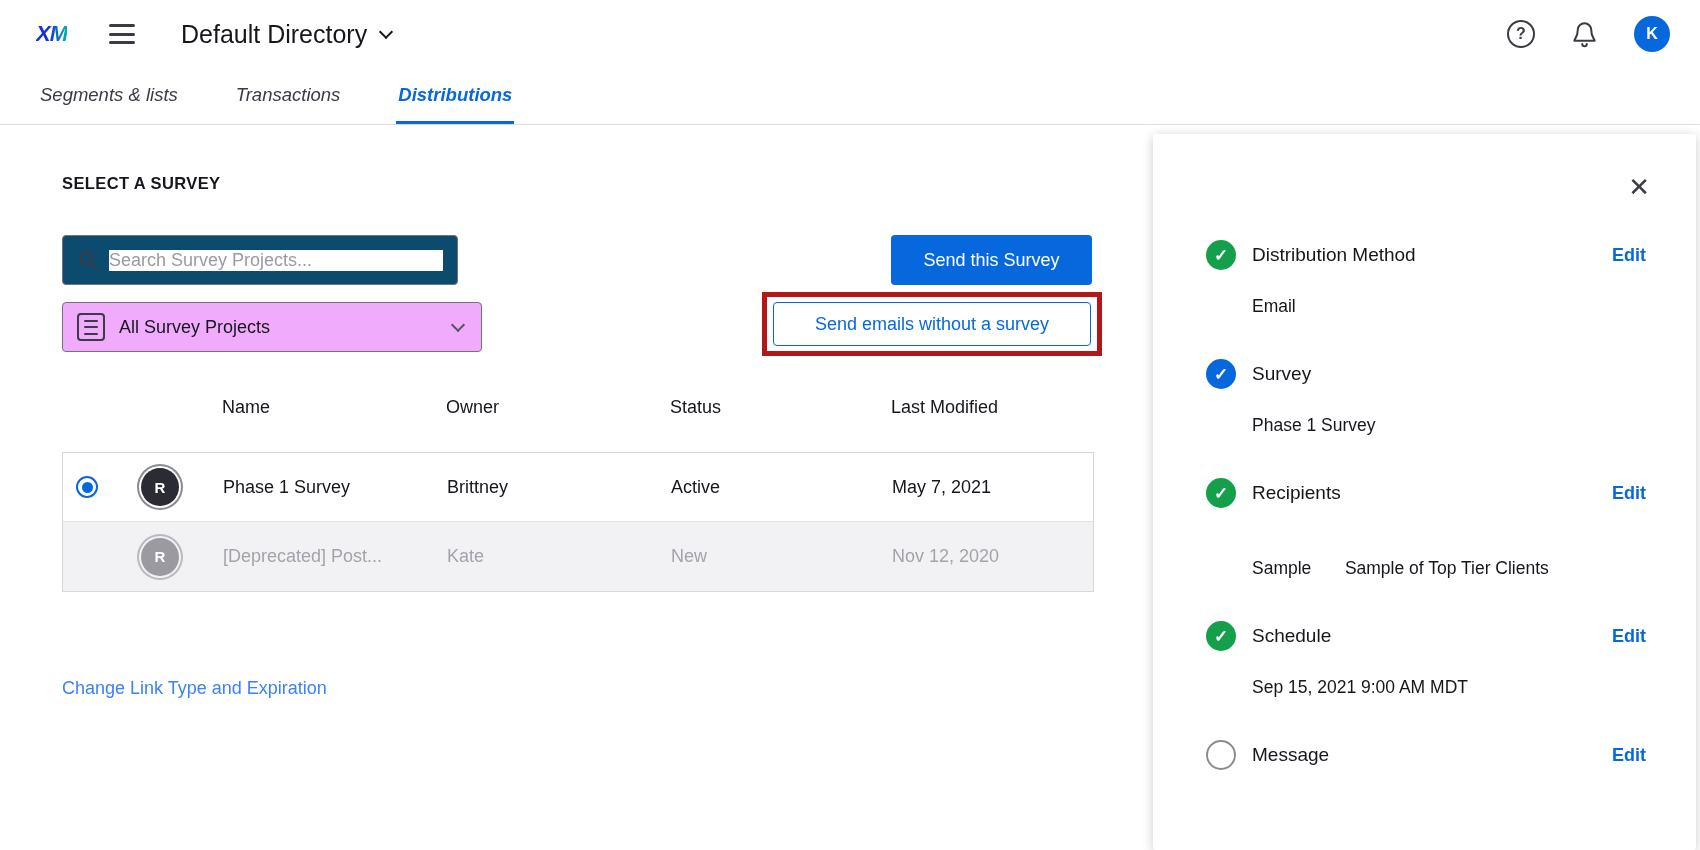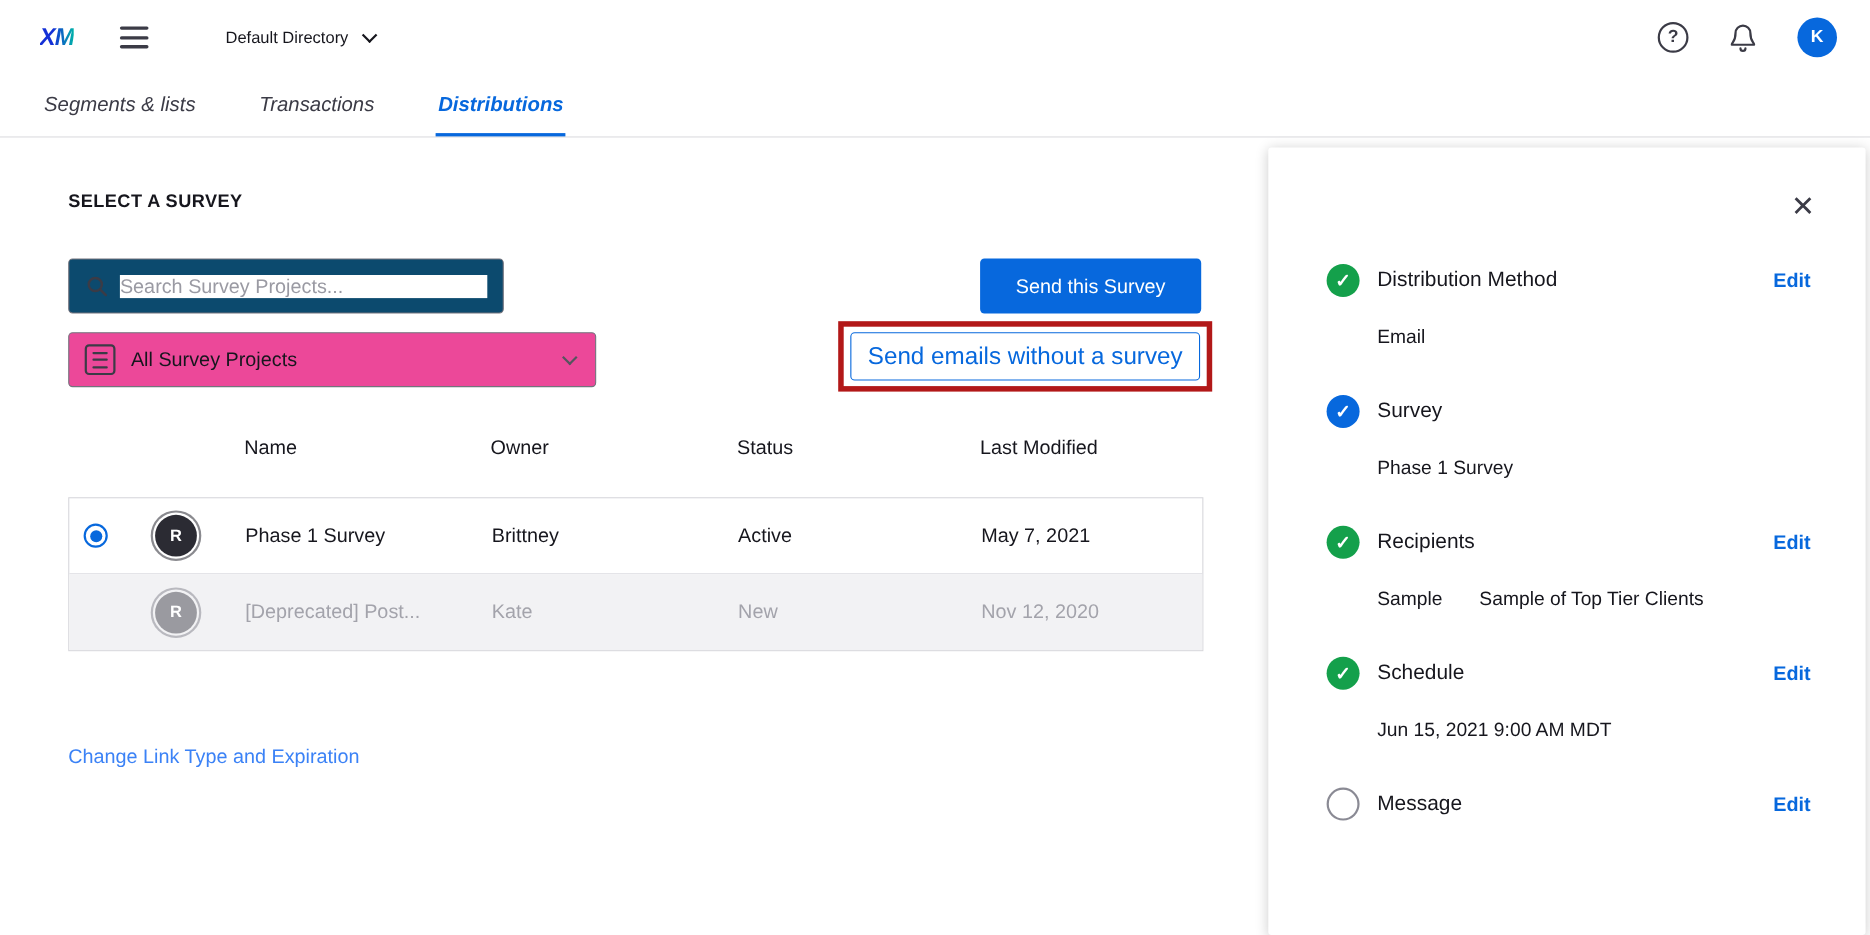--- a/index.html
+++ b/index.html
@@ -10,21 +10,21 @@
     position:relative; overflow:hidden;
   }
 
   
   .header { height:68px; display:flex; align-items:center; padding:0 30px 0 36px; background:#fff; }
   .logo { font-size:22px; font-weight:bold; font-style:italic; letter-spacing:-1px;
     background:linear-gradient(90deg,#1430d6 40%,#00b2a9 100%);
     -webkit-background-clip:text; background-clip:text; color:transparent; }
   .hamburger { margin-left:42px; width:26px; height:20px; display:flex; flex-direction:column; justify-content:space-between; cursor:pointer; }
   .hamburger span { display:block; height:3px; background:#3b3b46; border-radius:2px; }
-  .dir { margin-left:70px; font-size:15px; color:#16161d; display:flex; align-items:center; gap:14px; cursor:pointer; }
+  .dir { margin-left:46px; font-size:25px; color:#16161d; display:flex; align-items:center; gap:14px; cursor:pointer; }
   .chev { width:10px; height:10px; border-right:2.5px solid #16161d; border-bottom:2.5px solid #16161d; transform:rotate(45deg); margin-top:-5px; }
   .header-right { margin-left:auto; display:flex; align-items:center; gap:36px; }
   .help-icon { width:28px; height:28px; border:2px solid #3b3b46; border-radius:50%; display:flex; align-items:center; justify-content:center; font-size:16px; font-weight:bold; color:#3b3b46; cursor:pointer; }
   .bell-icon { cursor:pointer; display:flex; }
   .avatar { width:36px; height:36px; border-radius:50%; background:#0768DD; color:#fff; font-size:16px; font-weight:bold; display:flex; align-items:center; justify-content:center; cursor:pointer; }
 
   
   .tabbar { height:57px; border-bottom:1px solid #dcdce0; display:flex; padding-left:38px; gap:54px; background:#fff;font-style:italic; }
   .tab { display:flex; align-items:center; font-size:18.5px; color:#3b3b46; border-bottom:3px solid transparent; cursor:pointer; padding:0 2px; }
   .tab.active { color:#0768DD; font-weight:bold; border-bottom-color:#0768DD; }
@@ -32,29 +32,29 @@
   
   .content { position:absolute; top:126px; left:0; right:0; bottom:0; background:#fff; }
   .main { position:absolute; left:62px; top:0; width:1032px; height:100%; }
 
   .section-title { position:absolute; top:48px; left:0; font-size:16.5px; font-weight:bold; letter-spacing:0.4px; color:#16161d; }
 
   .search-box { position:absolute; top:109px; left:0; width:396px; height:50px; border:1px solid #73737d; border-radius:4px; display:flex; align-items:center; padding:0 14px; gap:10px; background:#0c4a6e; }
   .search-box input { border:none; outline:none; flex:1; font-size:18px; font-family:"Liberation Sans",sans-serif; color:#16161d; }
   .search-box input::placeholder { color:#9a9aa3; }
 
-  .dropdown { position:absolute; top:176px; left:0; width:480px; height:50px; border:1px solid #73737d; border-radius:4px; display:flex; align-items:center; padding:0 18px 0 14px; gap:14px; font-size:18px; background:#ec4899; cursor:pointer; }
+  .dropdown { position:absolute; top:176px; left:0; width:420px; height:50px; border:1px solid #73737d; border-radius:4px; display:flex; align-items:center; padding:0 18px 0 14px; gap:14px; font-size:18px; background:#f0abfc; cursor:pointer; }
   .list-icon { width:28px; height:28px; border:2px solid #3b3b46; border-radius:4px; display:flex; flex-direction:column; justify-content:space-evenly; padding:0 5px; }
   .list-icon i { display:block; height:2px; background:#3b3b46; border-radius:1px; }
   .dropdown .chev { margin-left:auto; border-color:#55555e; margin-top:-4px; }
 
   .btn-primary { position:absolute; top:109px; left:829px; width:201px; height:50px; background:#0768DD; color:#fff; border:none; border-radius:4px; font-size:18px; font-family:"Liberation Sans",sans-serif; cursor:pointer;text-align:center; }
 
   .red-box { position:absolute; top:166px; left:700px; width:340px; height:64px; border:5px solid #b21818; display:flex; align-items:center; justify-content:center; }
-  .btn-secondary { width:318px; height:44px; background:#fff; color:#0768DD; border:1px solid #0768DD; border-radius:4px; font-size:22px; font-family:"Liberation Sans",sans-serif; cursor:pointer; }
+  .btn-secondary { width:318px; height:44px; background:#fff; color:#0768DD; border:1px solid #0768DD; border-radius:4px; font-size:18px; font-family:"Liberation Sans",sans-serif; cursor:pointer; }
 
   
   .tbl-grid { display:grid; grid-template-columns:48px 112px 224px 224px 221px 1fr; align-items:center; }
   .tbl-header { position:absolute; top:262px; left:0; width:1032px; height:42px; font-size:18px; color:#16161d; }
   .tbl-header > div { padding-bottom:4px; }
   .tbl-body { position:absolute; top:326px; left:0; width:1032px; border:1px solid #d8d8dc; background:#fff; }
   .tbl-row { height:69px; font-size:18px; }
   .tbl-row.selected { border-bottom:1px solid #e2e2e6; }
   .tbl-row.disabled { background:#f2f2f4; color:#a3a3ab; }
   .radio-wrap { display:flex; justify-content:center; }
@@ -71,21 +71,21 @@
   .steps { position:absolute; top:106px; left:53px; right:50px; }
   .step-header { display:flex; align-items:center; }
   .circle { width:30px; height:30px; border-radius:50%; margin-right:16px; flex:none; display:flex; align-items:center; justify-content:center; color:#fff; font-size:17px; font-weight:bold; }
   .circle.green { background:#14A04B; }
   .circle.blue  { background:#0768DD; }
   .circle.empty { background:#fff; border:2px solid #8a8a94; }
   .step-label { font-size:19px; color:#16161d; }
   .edit-link { margin-left:auto; font-size:18px; color:#0768DD; cursor:pointer; text-decoration:none;font-weight:bold; }
   .step-detail { margin:26px 0 42px 46px; font-size:17.5px; color:#16161d; }
   .step-gap { margin-bottom:41px; }
-  .detail-primary { display:inline-block; width:88px; }
+  .detail-primary { display:inline-block; width:88px;margin-top:24px; }
 </style>
 </head>
 <body>
 
 <div class="header">
   <div class="logo">XM</div>
   <div class="hamburger">
       <span></span>
       <span></span>
       <span></span>
@@ -217,21 +217,21 @@
           <span>Sample of Top Tier Clients</span>
         </div>
       </div>
 
       <div class="step">
         <div class="step-header">
           <span class="circle green">✓</span>
           <span class="step-label">Schedule</span>
           <a class="edit-link">Edit</a>
         </div>
-        <div class="step-detail">Jun 15, 2021 9:00 AM MDT</div>
+        <div class="step-detail">Sep 15, 2021 9:00 AM MDT</div>
       </div>
 
       <div class="step">
         <div class="step-header step-gap">
           <span class="circle empty"></span>
           <span class="step-label">Message</span>
           <a class="edit-link">Edit</a>
         </div>
       </div>
 

